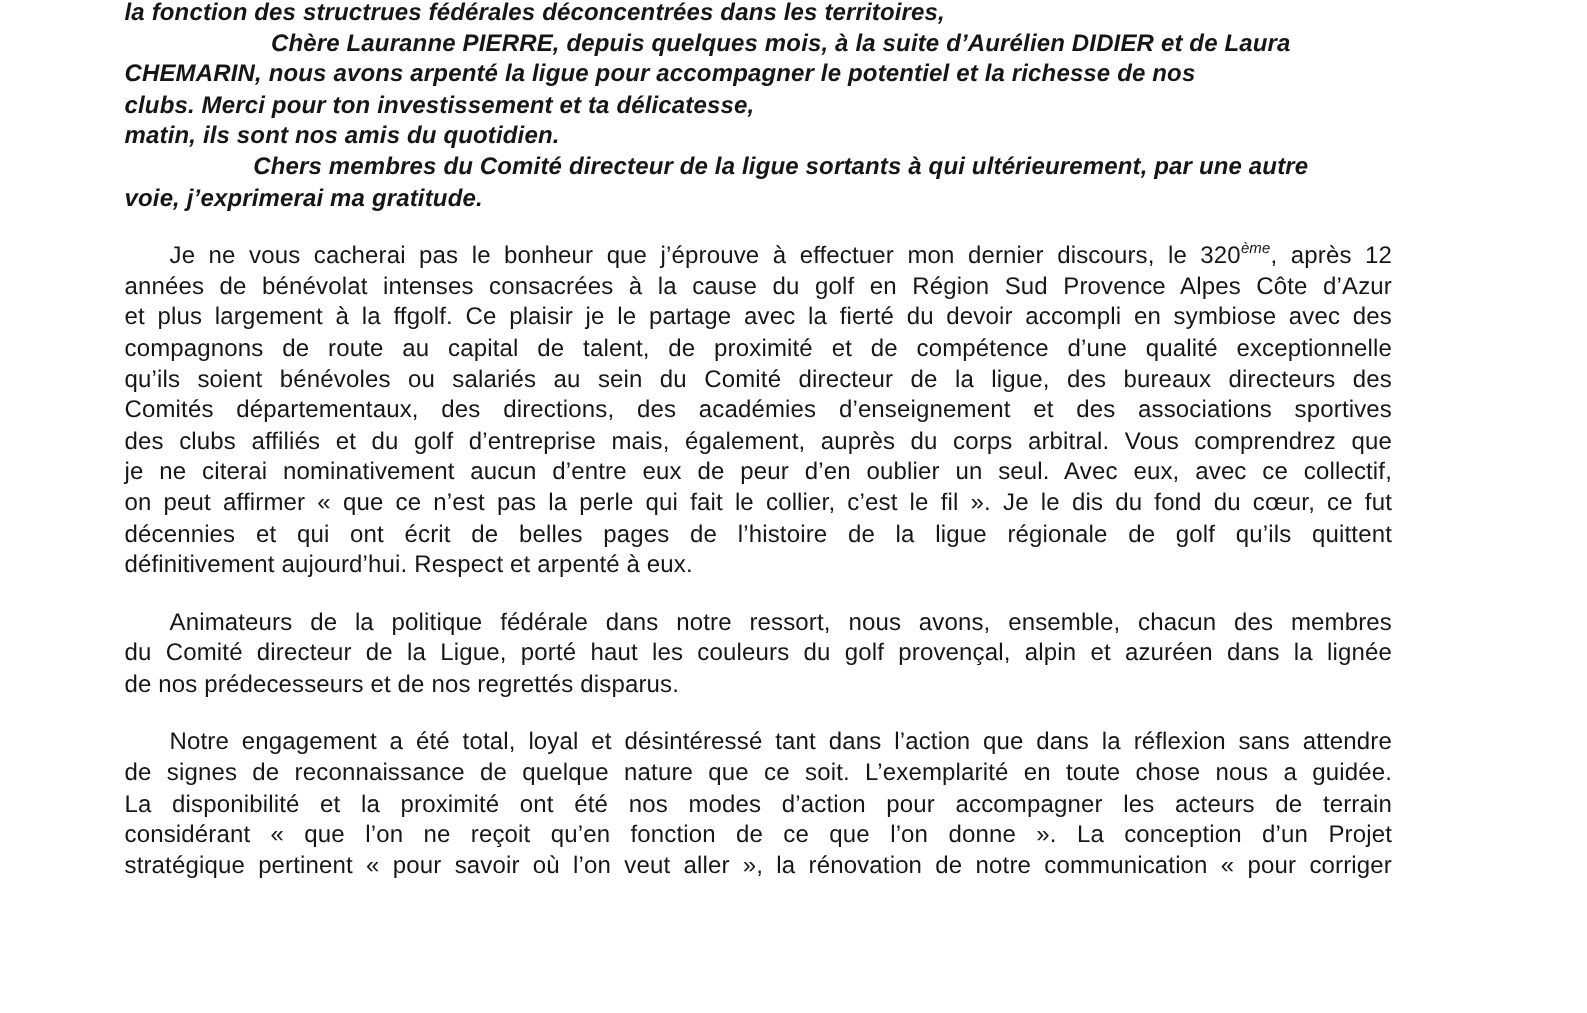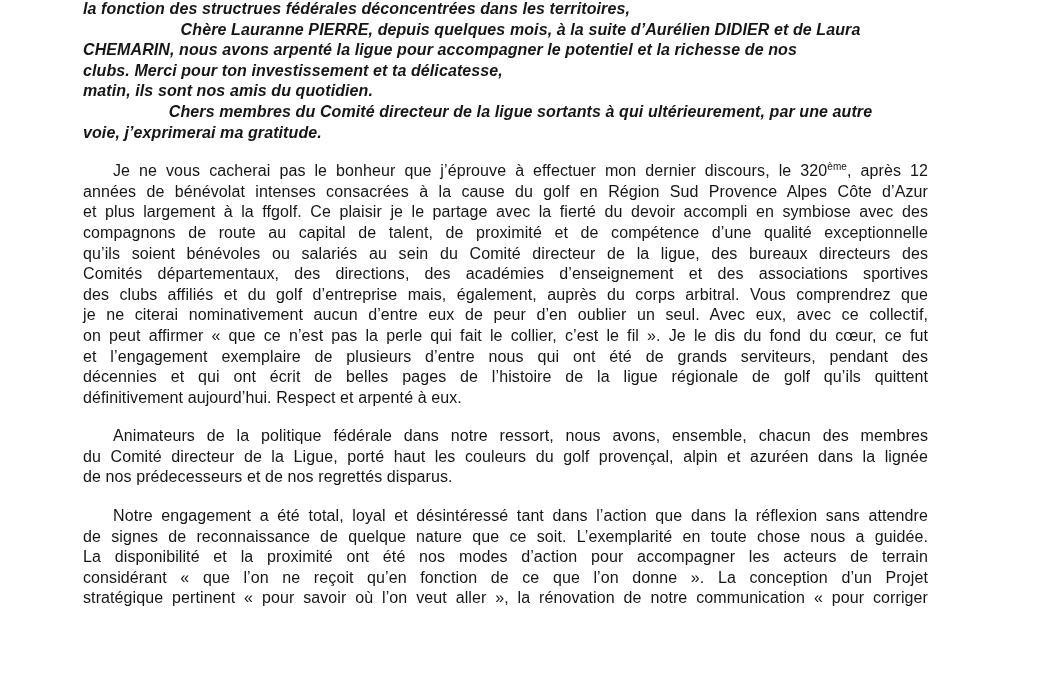--- a/index.html
+++ b/index.html
@@ -36,20 +36,21 @@
     text-align: justify;
     text-align-last: justify;
   }
   .block.justify .line.jlast {
     text-align-last: left;
   }
   sup {
     font-size: 10px;
     line-height: 0;
     vertical-align: super;
+    font-style: italic;
   }
 </style>
 </head>
 <body>
 
 <div class="doc">
     <div class="block bold-italic left">
       <div class="line">la fonction des structrues fédérales déconcentrées dans les territoires,</div>
       <div class="line indent">Chère Lauranne PIERRE, depuis quelques mois, à la suite d’Aurélien DIDIER et de Laura</div>
       <div class="line">CHEMARIN, nous avons arpenté la ligue pour accompagner le potentiel et la richesse de nos</div>
@@ -61,21 +62,20 @@
     <div class="block regular justify">
       <div class="line indent"><span>Je ne vous cacherai pas le bonheur que j’éprouve à effectuer mon dernier discours, le 320</span><sup>ème</sup><span>, après 12</span></div>
       <div class="line">années de bénévolat intenses consacrées à la cause du golf en Région Sud Provence Alpes Côte d’Azur</div>
       <div class="line">et plus largement à la ffgolf. Ce plaisir je le partage avec la fierté du devoir accompli en symbiose avec des</div>
       <div class="line">compagnons de route au capital de talent, de proximité et de compétence d’une qualité exceptionnelle</div>
       <div class="line">qu’ils soient bénévoles ou salariés au sein du Comité directeur de la ligue, des bureaux directeurs des</div>
       <div class="line">Comités départementaux, des directions, des académies d’enseignement et des associations sportives</div>
       <div class="line">des clubs affiliés et du golf d’entreprise mais, également, auprès du corps arbitral. Vous comprendrez que</div>
       <div class="line">je ne citerai nominativement aucun d’entre eux de peur d’en oublier un seul. Avec eux, avec ce collectif,</div>
       <div class="line">on peut affirmer « que ce n’est pas la perle qui fait le collier, c’est le fil ». Je le dis du fond du cœur, ce fut</div>
-      <div class="line">et l’engagement exemplaire de plusieurs d’entre nous qui ont été de grands serviteurs, pendant des</div>
       <div class="line">décennies et qui ont écrit de belles pages de l’histoire de la ligue régionale de golf qu’ils quittent</div>
       <div class="line jlast">définitivement aujourd’hui. Respect et arpenté à eux.</div>
     </div>
     <div class="block regular justify">
       <div class="line indent">Animateurs de la politique fédérale dans notre ressort, nous avons, ensemble, chacun des membres</div>
       <div class="line">du Comité directeur de la Ligue, porté haut les couleurs du golf provençal, alpin et azuréen dans la lignée</div>
       <div class="line jlast">de nos prédecesseurs et de nos regrettés disparus.</div>
     </div>
     <div class="block regular justify">
       <div class="line indent">Notre engagement a été total, loyal et désintéressé tant dans l’action que dans la réflexion sans attendre</div>

